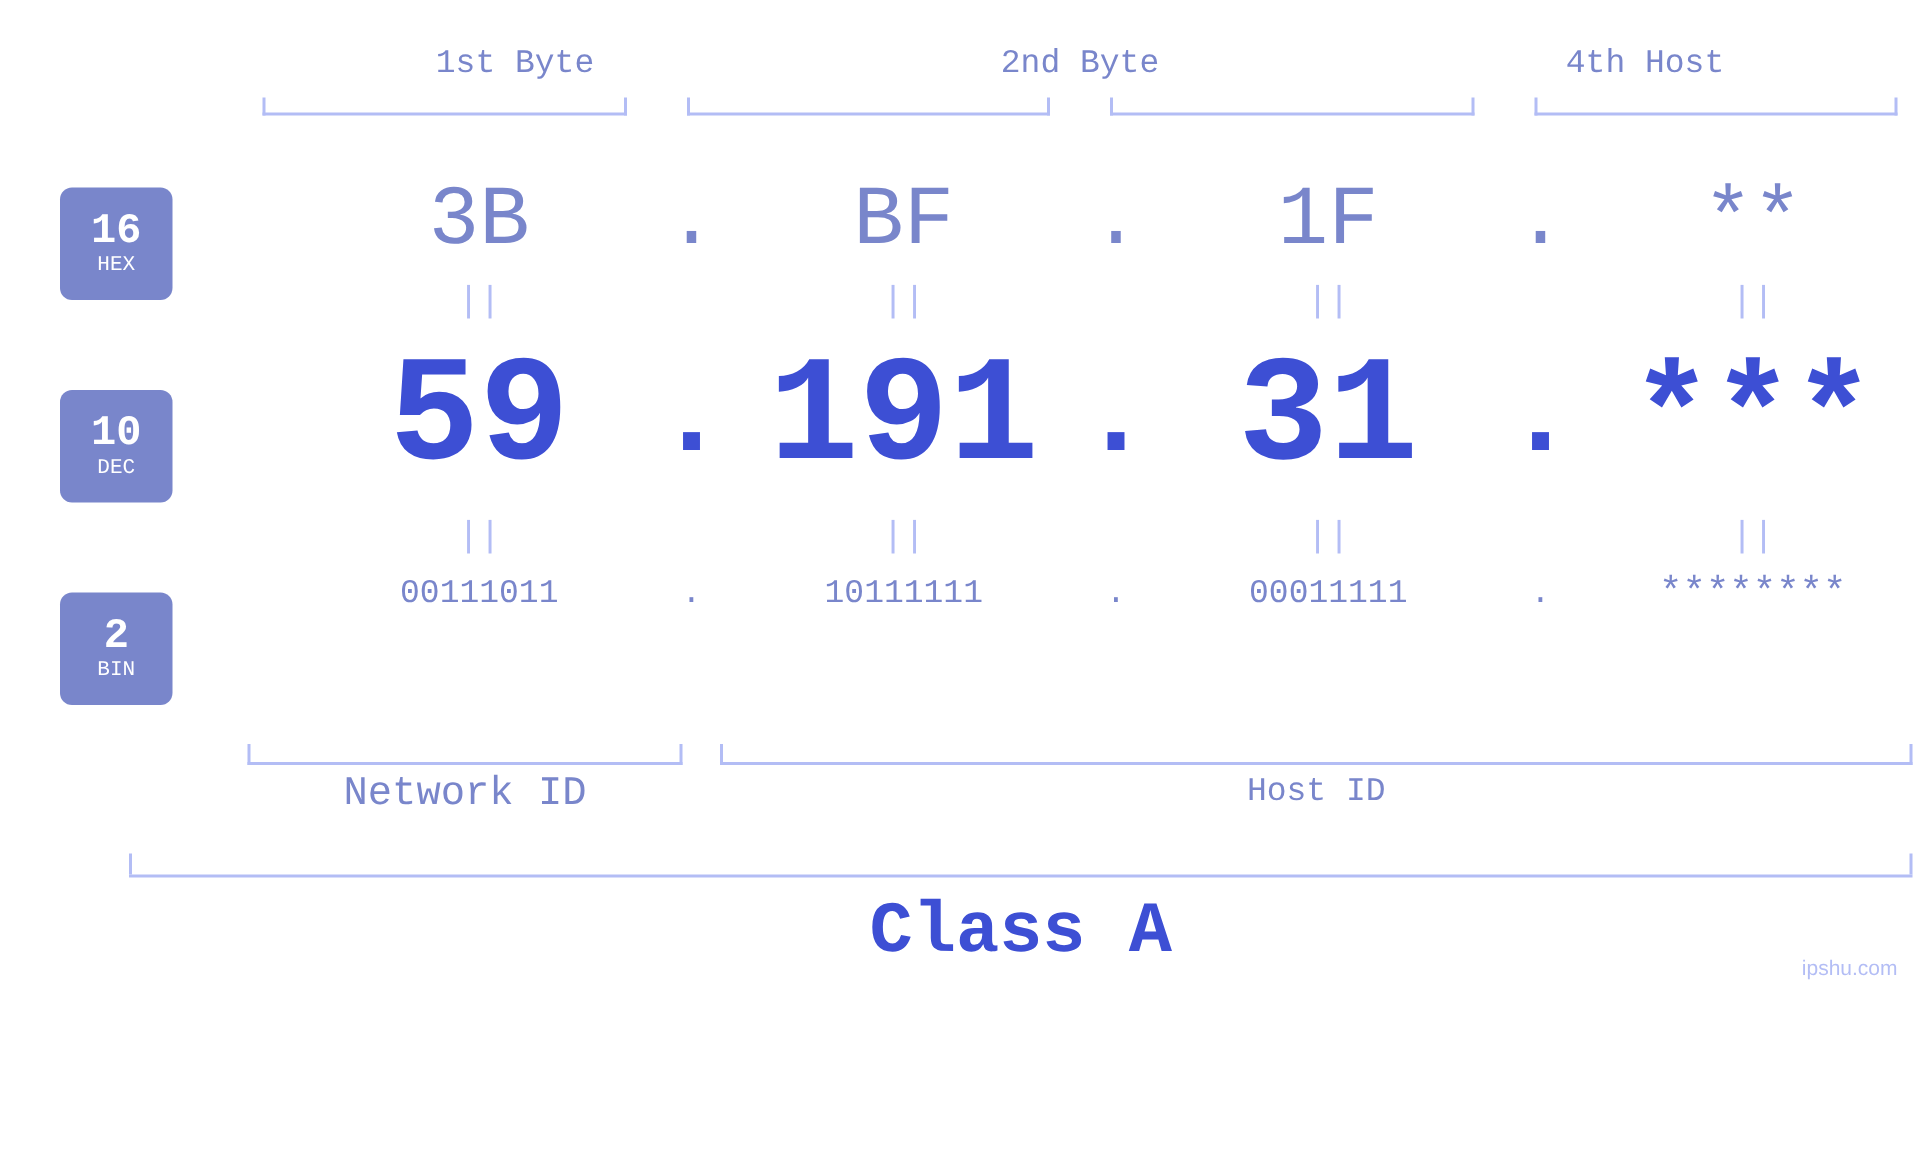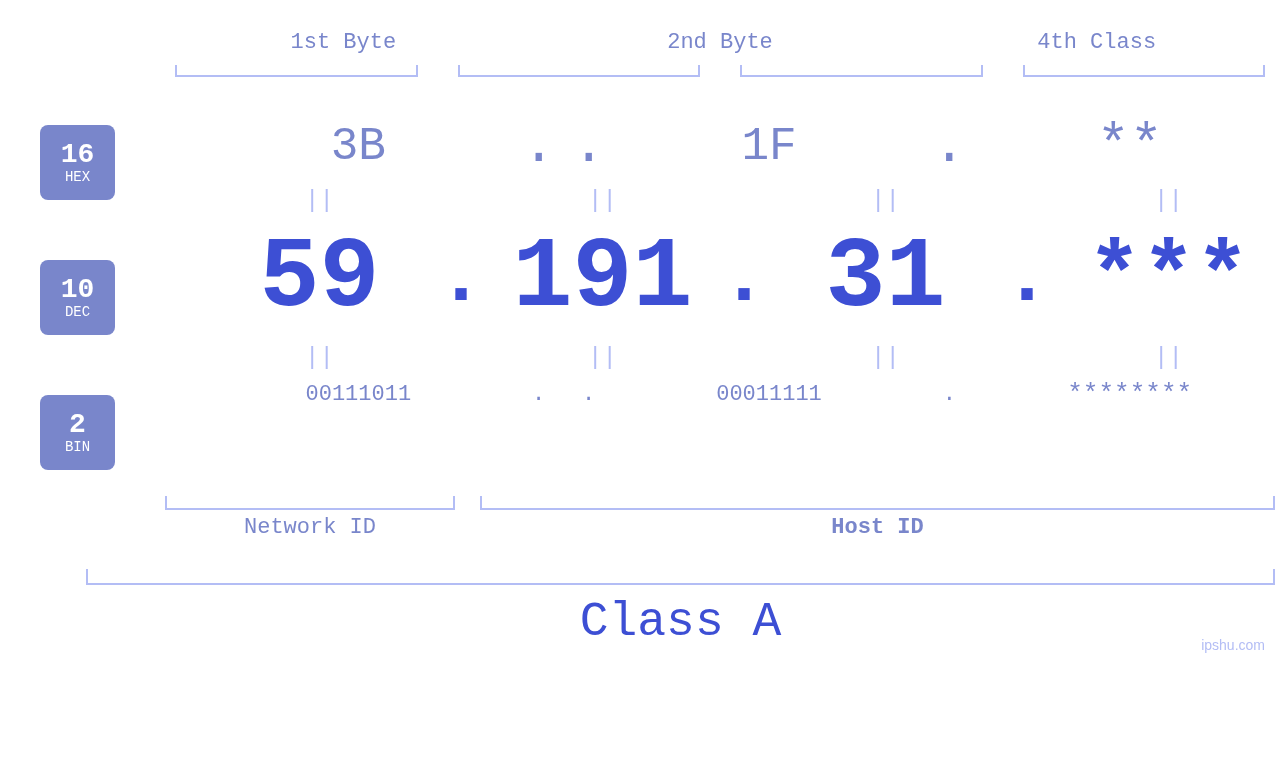--- a/index.html
+++ b/index.html
@@ -138,21 +138,21 @@
 
     .dot-sep {
       width: 50px;
       text-align: center;
       color: #7986cb;
       flex-shrink: 0;
     }
 
     
     .hex-val {
-      font-size: 46px;
+      font-size: 56px;
       color: #7986cb;
       font-family: 'Courier New', Courier, monospace;
     }
 
     .hex-val.masked {
       font-size: 55px;
     }
 
     
     .equals-row {
@@ -218,21 +218,21 @@
     }
   </style>
 </head>
 <body>
 
 <div class="main-container">
 
   <div class="byte-headers">
     <div class="byte-header">1st Byte</div>
     <div class="byte-header">2nd Byte</div>
-    <div class="byte-header">4th Class</div>
+    <div class="byte-header">4th Host</div>
   </div>
 
   <div class="brackets-row">
     <div class="bracket">
       <div class="right-tick"></div>
     </div>
     <div class="bracket">
       <div class="right-tick"></div>
     </div>
     <div class="bracket">
@@ -260,20 +260,23 @@
       </div>
     </div>
 
     <div class="values-area">
 
       <div class="value-row">
         <div class="byte-cell">
           <span class="hex-val">3B</span>
         </div>
         <div class="dot-sep" style="font-size:55px;color:#7986cb;">.</div>
+        <div class="byte-cell">
+          <span class="hex-val">BF</span>
+        </div>
         <div class="dot-sep" style="font-size:55px;color:#7986cb;">.</div>
         <div class="byte-cell">
           <span class="hex-val">1F</span>
         </div>
         <div class="dot-sep" style="font-size:55px;color:#7986cb;">.</div>
         <div class="byte-cell">
           <span class="hex-val masked">**</span>
         </div>
       </div>
 
@@ -313,20 +316,23 @@
         <div class="equals-cell"><span class="equals-pipe">||</span></div>
         <div class="equals-dot"></div>
         <div class="equals-cell"><span class="equals-pipe">||</span></div>
       </div>
 
       <div class="value-row">
         <div class="byte-cell">
           <span class="bin-val">00111011</span>
         </div>
         <div class="dot-sep" style="font-size:22px;color:#7986cb;">.</div>
+        <div class="byte-cell">
+          <span class="bin-val">10111111</span>
+        </div>
         <div class="dot-sep" style="font-size:22px;color:#7986cb;">.</div>
         <div class="byte-cell">
           <span class="bin-val">00011111</span>
         </div>
         <div class="dot-sep" style="font-size:22px;color:#7986cb;">.</div>
         <div class="byte-cell">
           <span class="bin-val masked">********</span>
         </div>
       </div>
 
@@ -344,26 +350,26 @@
       </div>
 
       <div style="position:absolute; left:325px; right:10px; height:100%;">
         <div style="position:absolute; bottom:0; left:0; right:0; border-bottom: 2px solid #b3bdf5;"></div>
         <div style="position:absolute; bottom:0; left:0; height:14px; border-left: 2px solid #b3bdf5;"></div>
         <div style="position:absolute; bottom:0; right:0; height:14px; border-left: 2px solid #b3bdf5;"></div>
       </div>
     </div>
 
     <div style="position:relative; width:100%; height:35px; margin-top:5px;">
-      <div style="position:absolute; left:10px; width:290px; text-align:center; color:#7986cb; font-size:22px; font-family:'Courier New',Courier,monospace;">Network ID</div>
-      <div style="position:absolute; left:325px; right:10px; text-align:center; color:#7986cb; font-size:22px; font-family:'Courier New',Courier,monospace;font-weight:bold;">Host ID</div>
-    </div>
-  </div>
-
-  <div style="width:100%; padding-left:76px; margin-top:15px;">
+      <div style="position:absolute; left:10px; width:290px; text-align:center; color:#7986cb; font-size:27px; font-family:'Courier New',Courier,monospace;">Network ID</div>
+      <div style="position:absolute; left:325px; right:10px; text-align:center; color:#7986cb; font-size:22px; font-family:'Courier New',Courier,monospace;">Host ID</div>
+    </div>
+  </div>
+
+  <div style="width:100%; padding-left:76px; margin-top:15px;font-weight:bold;">
     <div style="position:relative; margin: 0 10px; height:20px; border-bottom: 2px solid #b3bdf5;">
       <div style="position:absolute; bottom:0; left:0; height:14px; border-left: 2px solid #b3bdf5;"></div>
       <div style="position:absolute; bottom:0; right:0; height:14px; border-left: 2px solid #b3bdf5;"></div>
     </div>
     <div style="text-align:center; color:#3d4fd4; font-size:48px; font-family:'Courier New',Courier,monospace; margin-top:10px;">Class A</div>
   </div>
 
   <div class="watermark">ipshu.com</div>
 
 </div>

